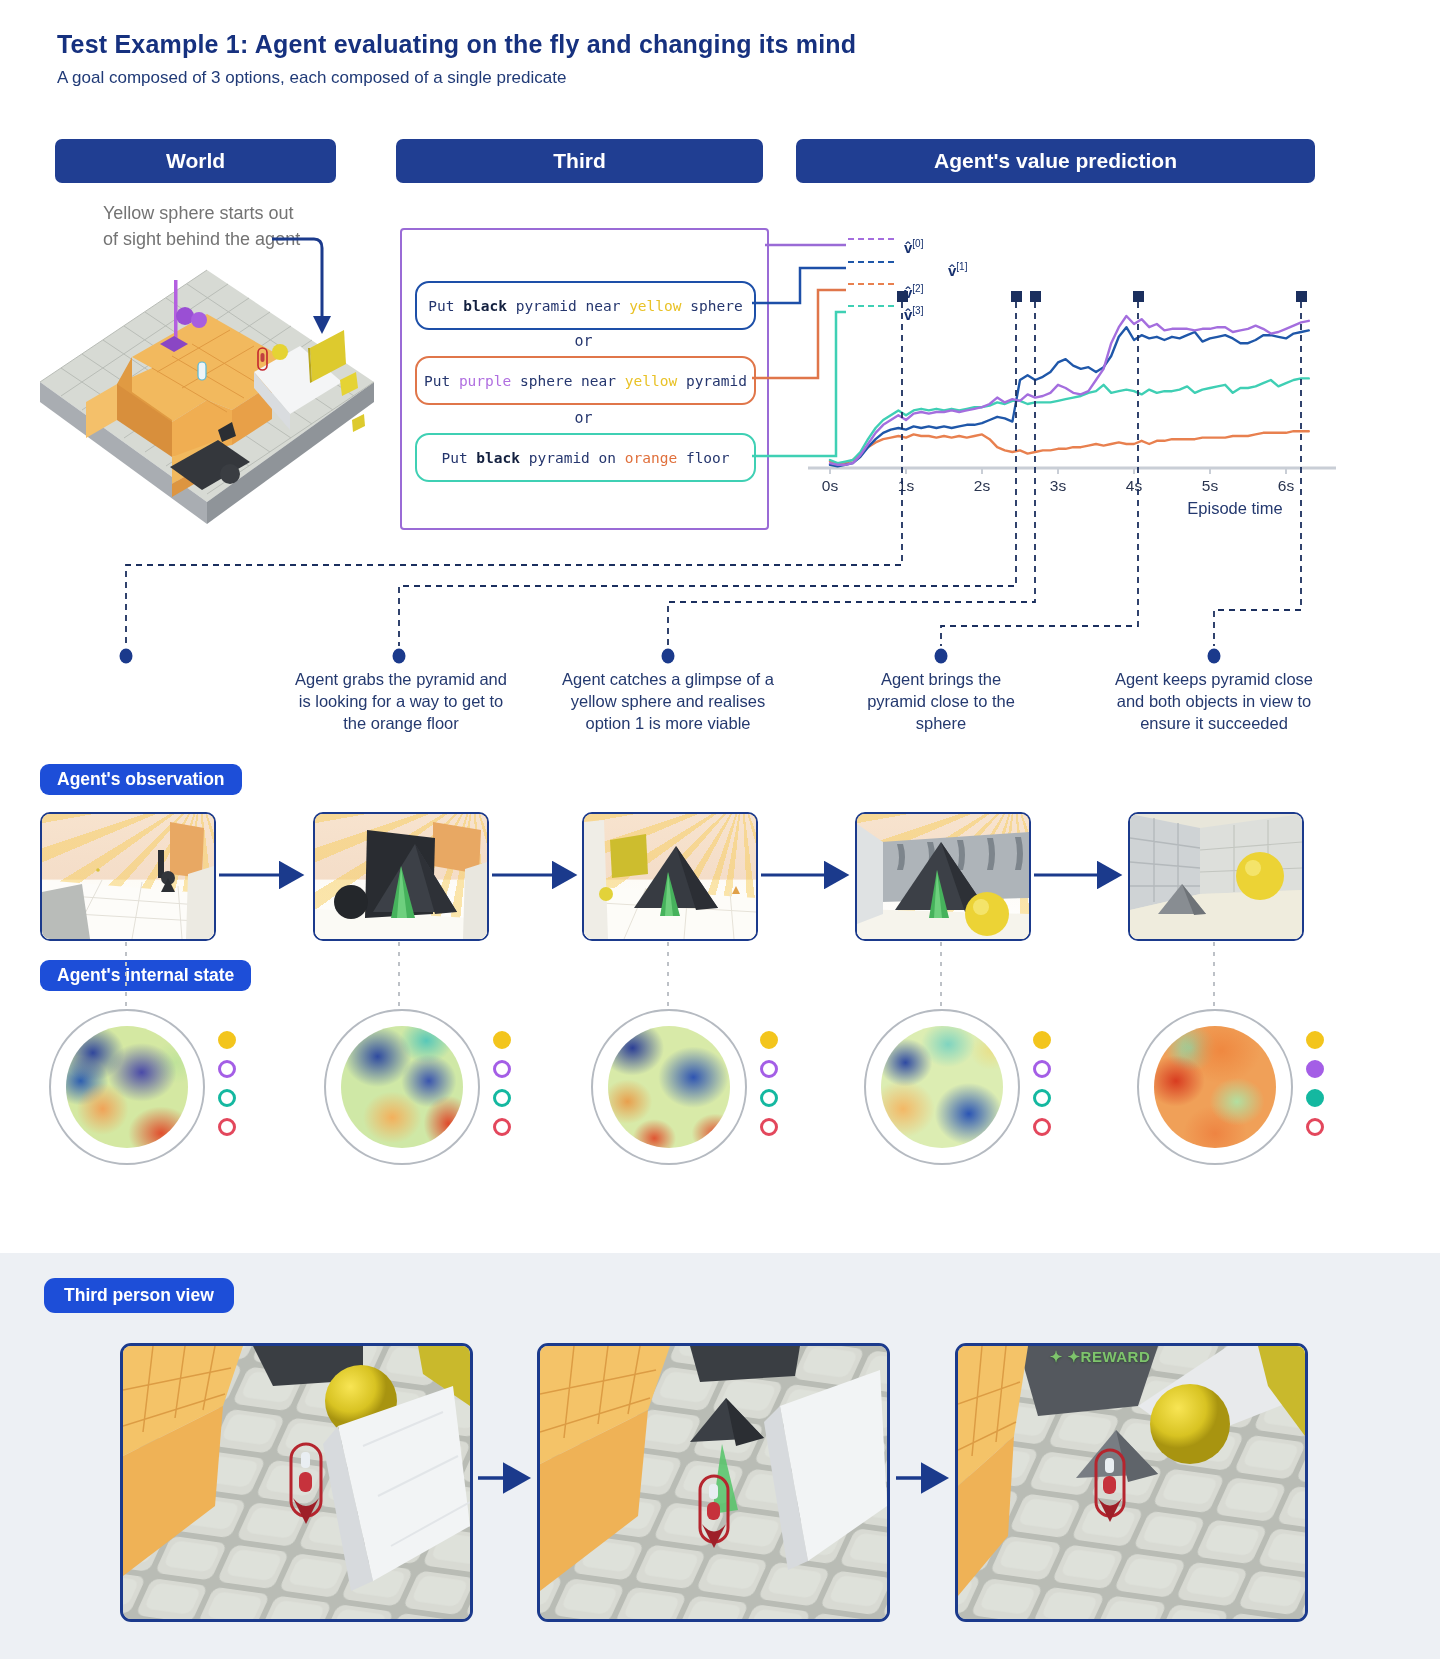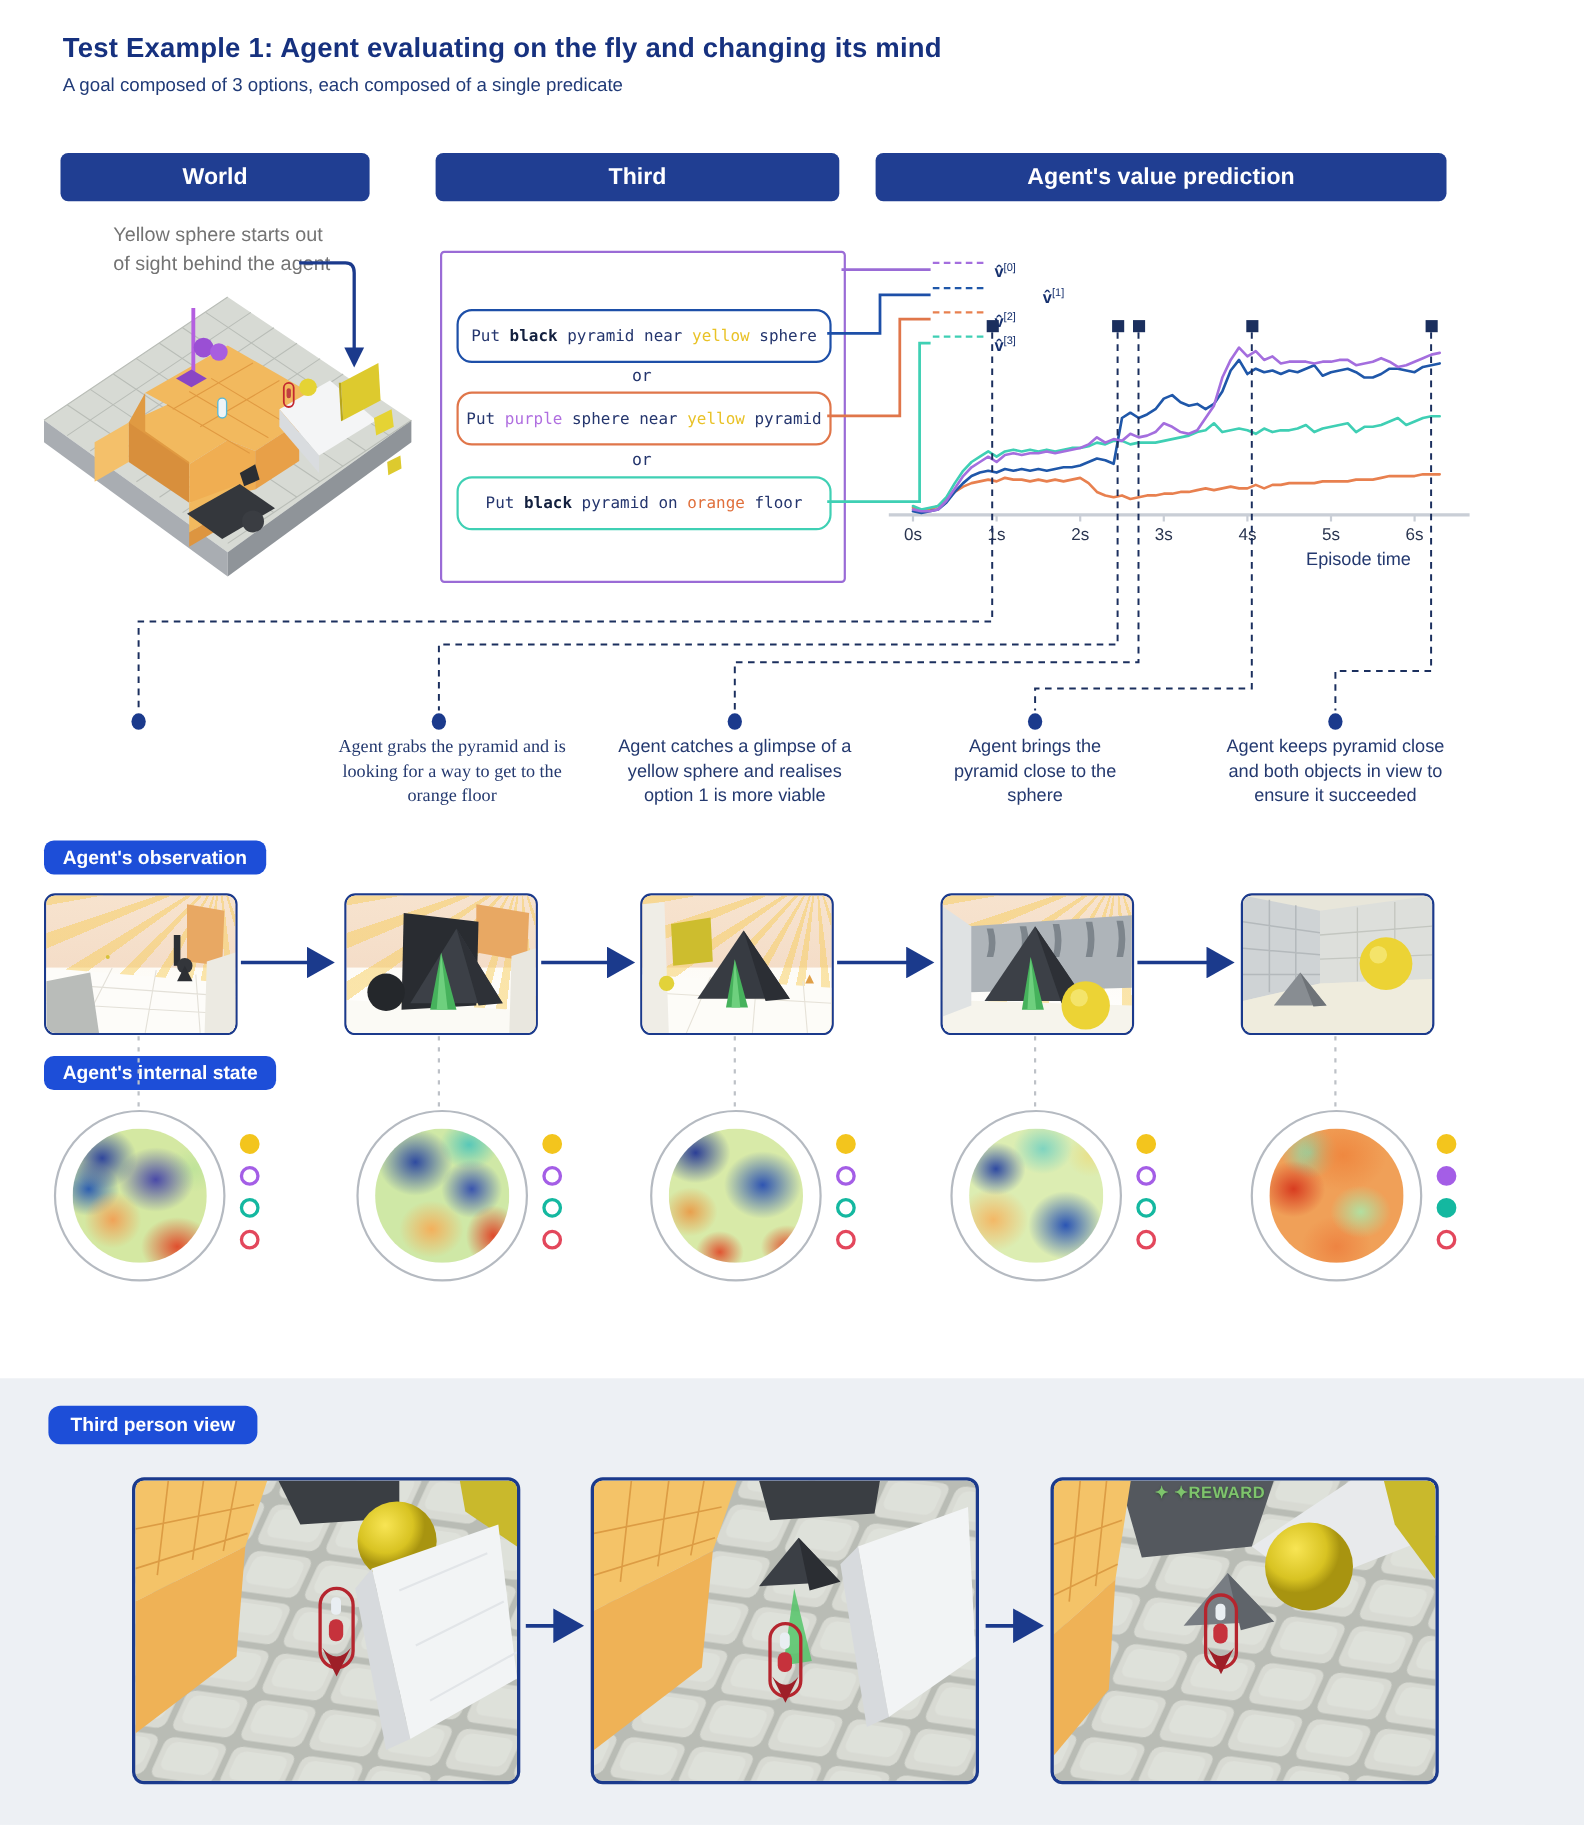--- a/index.html
+++ b/index.html
@@ -234,21 +234,21 @@
       <line x1="410" x2="410" y1="180" y2="186" stroke="#c9ced6" stroke-width="2"></line>
       <text x="410" y="203" text-anchor="middle" font-size="15.5" fill="#2a3550">5s</text>
       <line x1="486" x2="486" y1="180" y2="186" stroke="#c9ced6" stroke-width="2"></line>
       <text x="486" y="203" text-anchor="middle" font-size="15.5" fill="#2a3550">6s</text>
       <polyline points="30.0,173.6 37.6,176.8 45.2,175.2 52.8,172.0 60.4,165.6 68.0,159.2 75.6,154.4 83.2,151.2 90.8,149.6 98.4,148.0 106.0,149.6 113.6,146.4 121.2,148.0 128.8,148.0 136.4,149.6 144.0,148.0 151.6,149.6 159.2,148.0 166.8,149.6 174.4,148.0 182.0,146.4 189.6,151.2 197.2,159.2 204.8,162.4 212.4,164.0 220.0,162.4 227.6,165.6 235.2,164.0 242.8,162.4 250.4,162.4 258.0,160.8 265.6,160.8 273.2,159.2 280.8,159.2 288.4,157.6 296.0,156.0 303.6,157.6 311.2,156.0 318.8,154.4 326.4,156.0 334.0,156.0 341.6,152.8 349.2,156.0 356.8,152.8 364.4,152.8 372.0,151.2 379.6,151.2 387.2,151.2 394.8,151.2 402.4,149.6 410.0,149.6 417.6,149.6 425.2,149.6 432.8,148.0 440.4,148.0 448.0,148.0 455.6,146.4 463.2,144.8 470.8,144.8 478.4,144.8 486.0,144.8 493.6,143.2 501.2,143.2 508.8,143.2" fill="none" stroke="#e8804f" stroke-width="2.4" stroke-linejoin="round" stroke-linecap="round"></polyline>
       <polyline points="30.0,172.0 37.6,175.2 45.2,173.6 52.8,172.0 60.4,164.0 68.0,151.2 75.6,140.0 83.2,132.0 90.8,127.2 98.4,122.4 106.0,127.2 113.6,122.4 121.2,120.8 128.8,122.4 136.4,120.8 144.0,122.4 151.6,120.8 159.2,122.4 166.8,120.8 174.4,119.2 182.0,119.2 189.6,117.6 197.2,114.4 204.8,116.0 212.4,112.8 220.0,112.8 227.6,116.0 235.2,114.4 242.8,114.4 250.4,114.4 258.0,112.8 265.6,111.2 273.2,109.6 280.8,108.0 288.4,104.8 296.0,103.2 303.6,96.8 311.2,104.8 318.8,103.2 326.4,101.6 334.0,103.2 341.6,106.4 349.2,101.6 356.8,104.8 364.4,103.2 372.0,103.2 379.6,101.6 387.2,98.4 394.8,104.8 402.4,101.6 410.0,100.0 417.6,98.4 425.2,96.8 432.8,104.8 440.4,100.0 448.0,100.0 455.6,98.4 463.2,95.2 470.8,92.0 478.4,98.4 486.0,95.2 493.6,92.0 501.2,90.4 508.8,90.4" fill="none" stroke="#3fcfb4" stroke-width="2.4" stroke-linejoin="round" stroke-linecap="round"></polyline>
       <polyline points="30.0,176.8 37.6,178.4 45.2,176.8 52.8,175.2 60.4,168.8 68.0,159.2 75.6,151.2 83.2,144.8 90.8,141.6 98.4,140.0 106.0,141.6 113.6,138.4 121.2,140.0 128.8,138.4 136.4,140.0 144.0,138.4 151.6,140.0 159.2,138.4 166.8,136.8 174.4,136.8 182.0,135.2 189.6,132.0 197.2,128.8 204.8,130.4 212.4,133.6 220.0,92.0 227.6,87.2 235.2,92.0 242.8,88.8 250.4,84.0 258.0,74.4 265.6,71.2 273.2,77.6 280.8,80.8 288.4,79.2 296.0,84.0 303.6,79.2 311.2,68.0 318.8,48.8 326.4,39.2 334.0,52.0 341.6,47.2 349.2,50.4 356.8,48.8 364.4,52.0 372.0,48.8 379.6,50.4 387.2,47.2 394.8,44.0 402.4,53.6 410.0,50.4 417.6,48.8 425.2,47.2 432.8,50.4 440.4,55.2 448.0,55.2 455.6,52.0 463.2,47.2 470.8,47.2 478.4,48.8 486.0,50.4 493.6,45.6 501.2,44.0 508.8,42.4" fill="none" stroke="#1f57a9" stroke-width="2.4" stroke-linejoin="round" stroke-linecap="round"></polyline>
       <polyline points="30.0,175.2 37.6,176.8 45.2,176.8 52.8,175.2 60.4,167.2 68.0,156.0 75.6,144.8 83.2,136.8 90.8,132.0 98.4,127.2 106.0,132.0 113.6,125.6 121.2,124.0 128.8,125.6 136.4,124.0 144.0,124.0 151.6,122.4 159.2,124.0 166.8,122.4 174.4,120.8 182.0,119.2 189.6,116.0 197.2,109.6 204.8,114.4 212.4,111.2 220.0,112.8 227.6,106.4 235.2,109.6 242.8,108.0 250.4,104.8 258.0,96.8 265.6,100.0 273.2,104.8 280.8,106.4 288.4,103.2 296.0,92.0 303.6,80.8 311.2,55.2 318.8,39.2 326.4,28.0 334.0,36.0 341.6,31.2 349.2,39.2 356.8,36.0 364.4,42.4 372.0,40.8 379.6,40.8 387.2,40.8 394.8,42.4 402.4,40.8 410.0,40.8 417.6,39.2 425.2,39.2 432.8,44.0 440.4,42.4 448.0,40.8 455.6,37.6 463.2,40.8 470.8,45.6 478.4,44.0 486.0,40.8 493.6,37.6 501.2,34.4 508.8,32.8" fill="none" stroke="#a46ede" stroke-width="2.4" stroke-linejoin="round" stroke-linecap="round"></polyline>
     </svg>
 
-  <div class="ann" style="left:303px;width:216px;font-family:Liberation Serif, serif;">Agent grabs the pyramid and is looking for a way to get to the orange floor</div>
+  <div class="ann" style="left:293px;width:216px;">Agent grabs the pyramid and is looking for a way to get to the orange floor</div>
   <div class="ann" style="left:560px;width:216px;">Agent catches a glimpse of a yellow sphere and realises option 1 is more viable</div>
   <div class="ann" style="left:851px;width:180px;">Agent brings the pyramid close to the sphere</div>
   <div class="ann" style="left:1104px;width:220px;">Agent keeps pyramid close and both objects in view to ensure it succeeded</div>
 
   <div class="abs pill" id="pill-obs">Agent's observation</div>
 
   <div class="reward" style="left:855px;">
     <span class="plus-blue">+</span><span class="plus-red">+</span><span>REWARD</span>
   </div>
   <div class="reward" style="left:1128px;">

